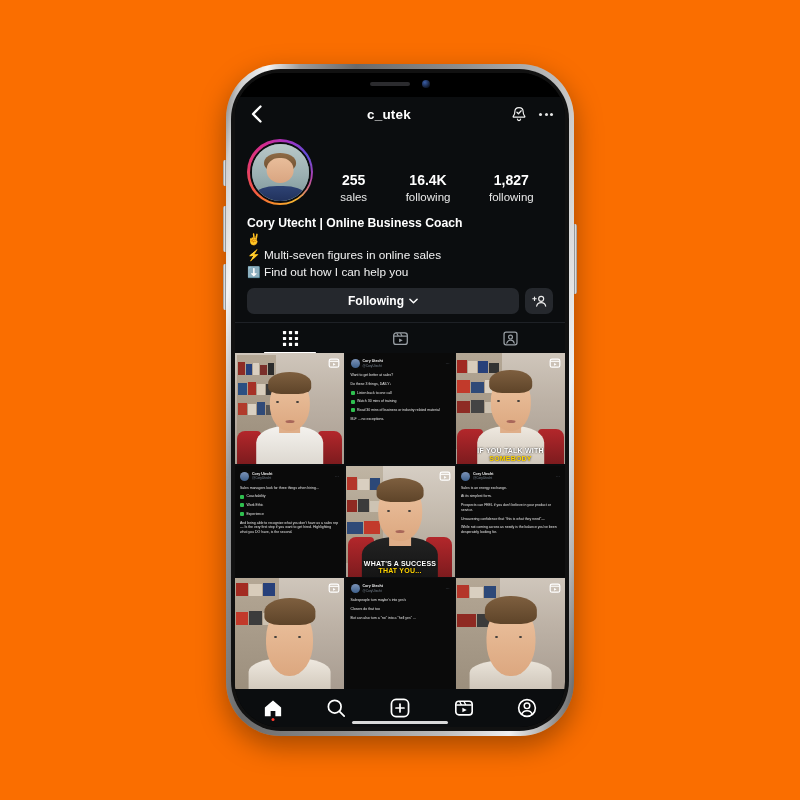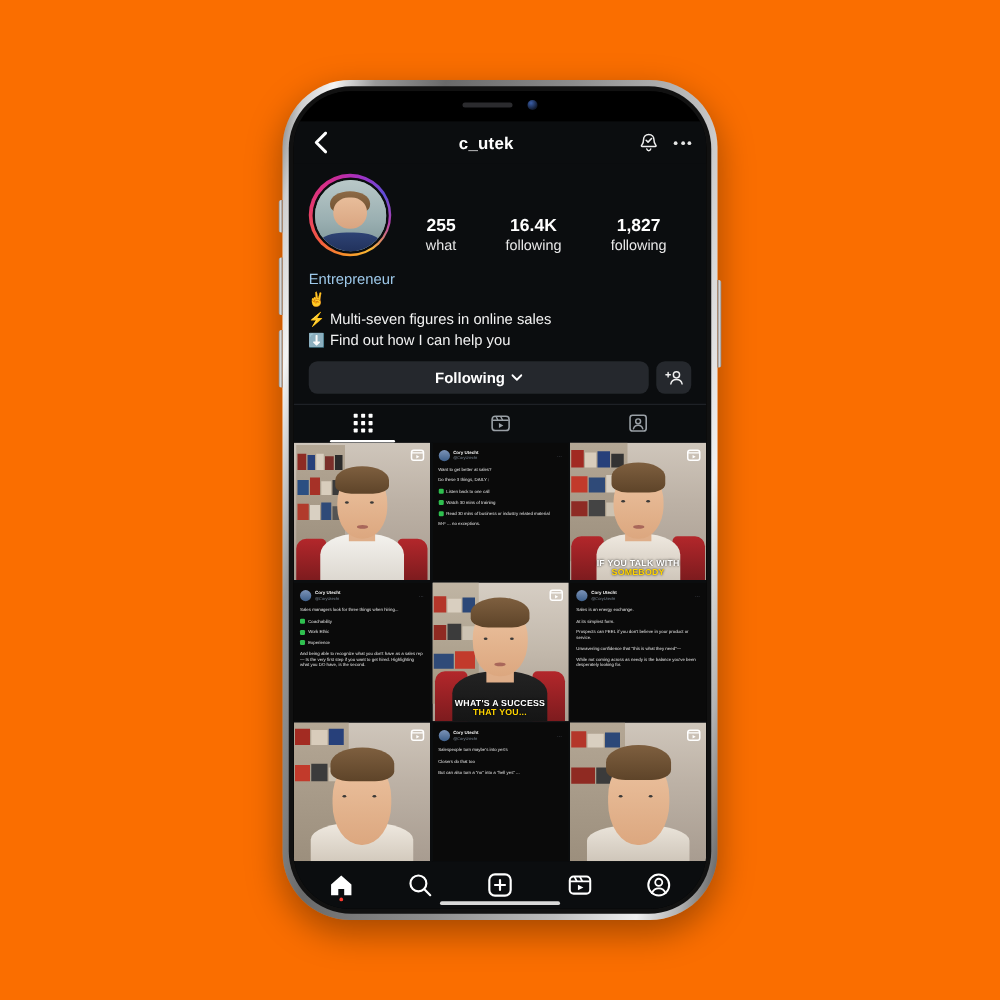--- a/index.html
+++ b/index.html
@@ -260,35 +260,35 @@
           <div class="avatar-inner">
             <div class="av-bg"></div>
             <div class="av-body"></div>
             <div class="av-hair"></div>
             <div class="av-face"></div>
           </div>
         </div>
         <div class="stats">
           <div class="stat">
             <div class="stat-num">255</div>
-            <div class="stat-lbl">what</div>
+            <div class="stat-lbl">sales</div>
           </div>
           <div class="stat">
             <div class="stat-num">16.4K</div>
             <div class="stat-lbl">following</div>
           </div>
           <div class="stat">
             <div class="stat-num">1,827</div>
             <div class="stat-lbl">following</div>
           </div>
         </div>
       </div>
 
       <div class="bio">
-        <div class="bio-cat">Entrepreneur</div>
+        <div class="bio-name">Cory Utecht | Online Business Coach</div>
 
         <div class="bio-line">
           <span class="emo">✌️</span>
         </div>
         <div class="bio-line">
           <span class="emo">⚡</span>
           <span>Multi-seven figures in online sales</span>
         </div>
         <div class="bio-line">
           <span class="emo">⬇️</span>

